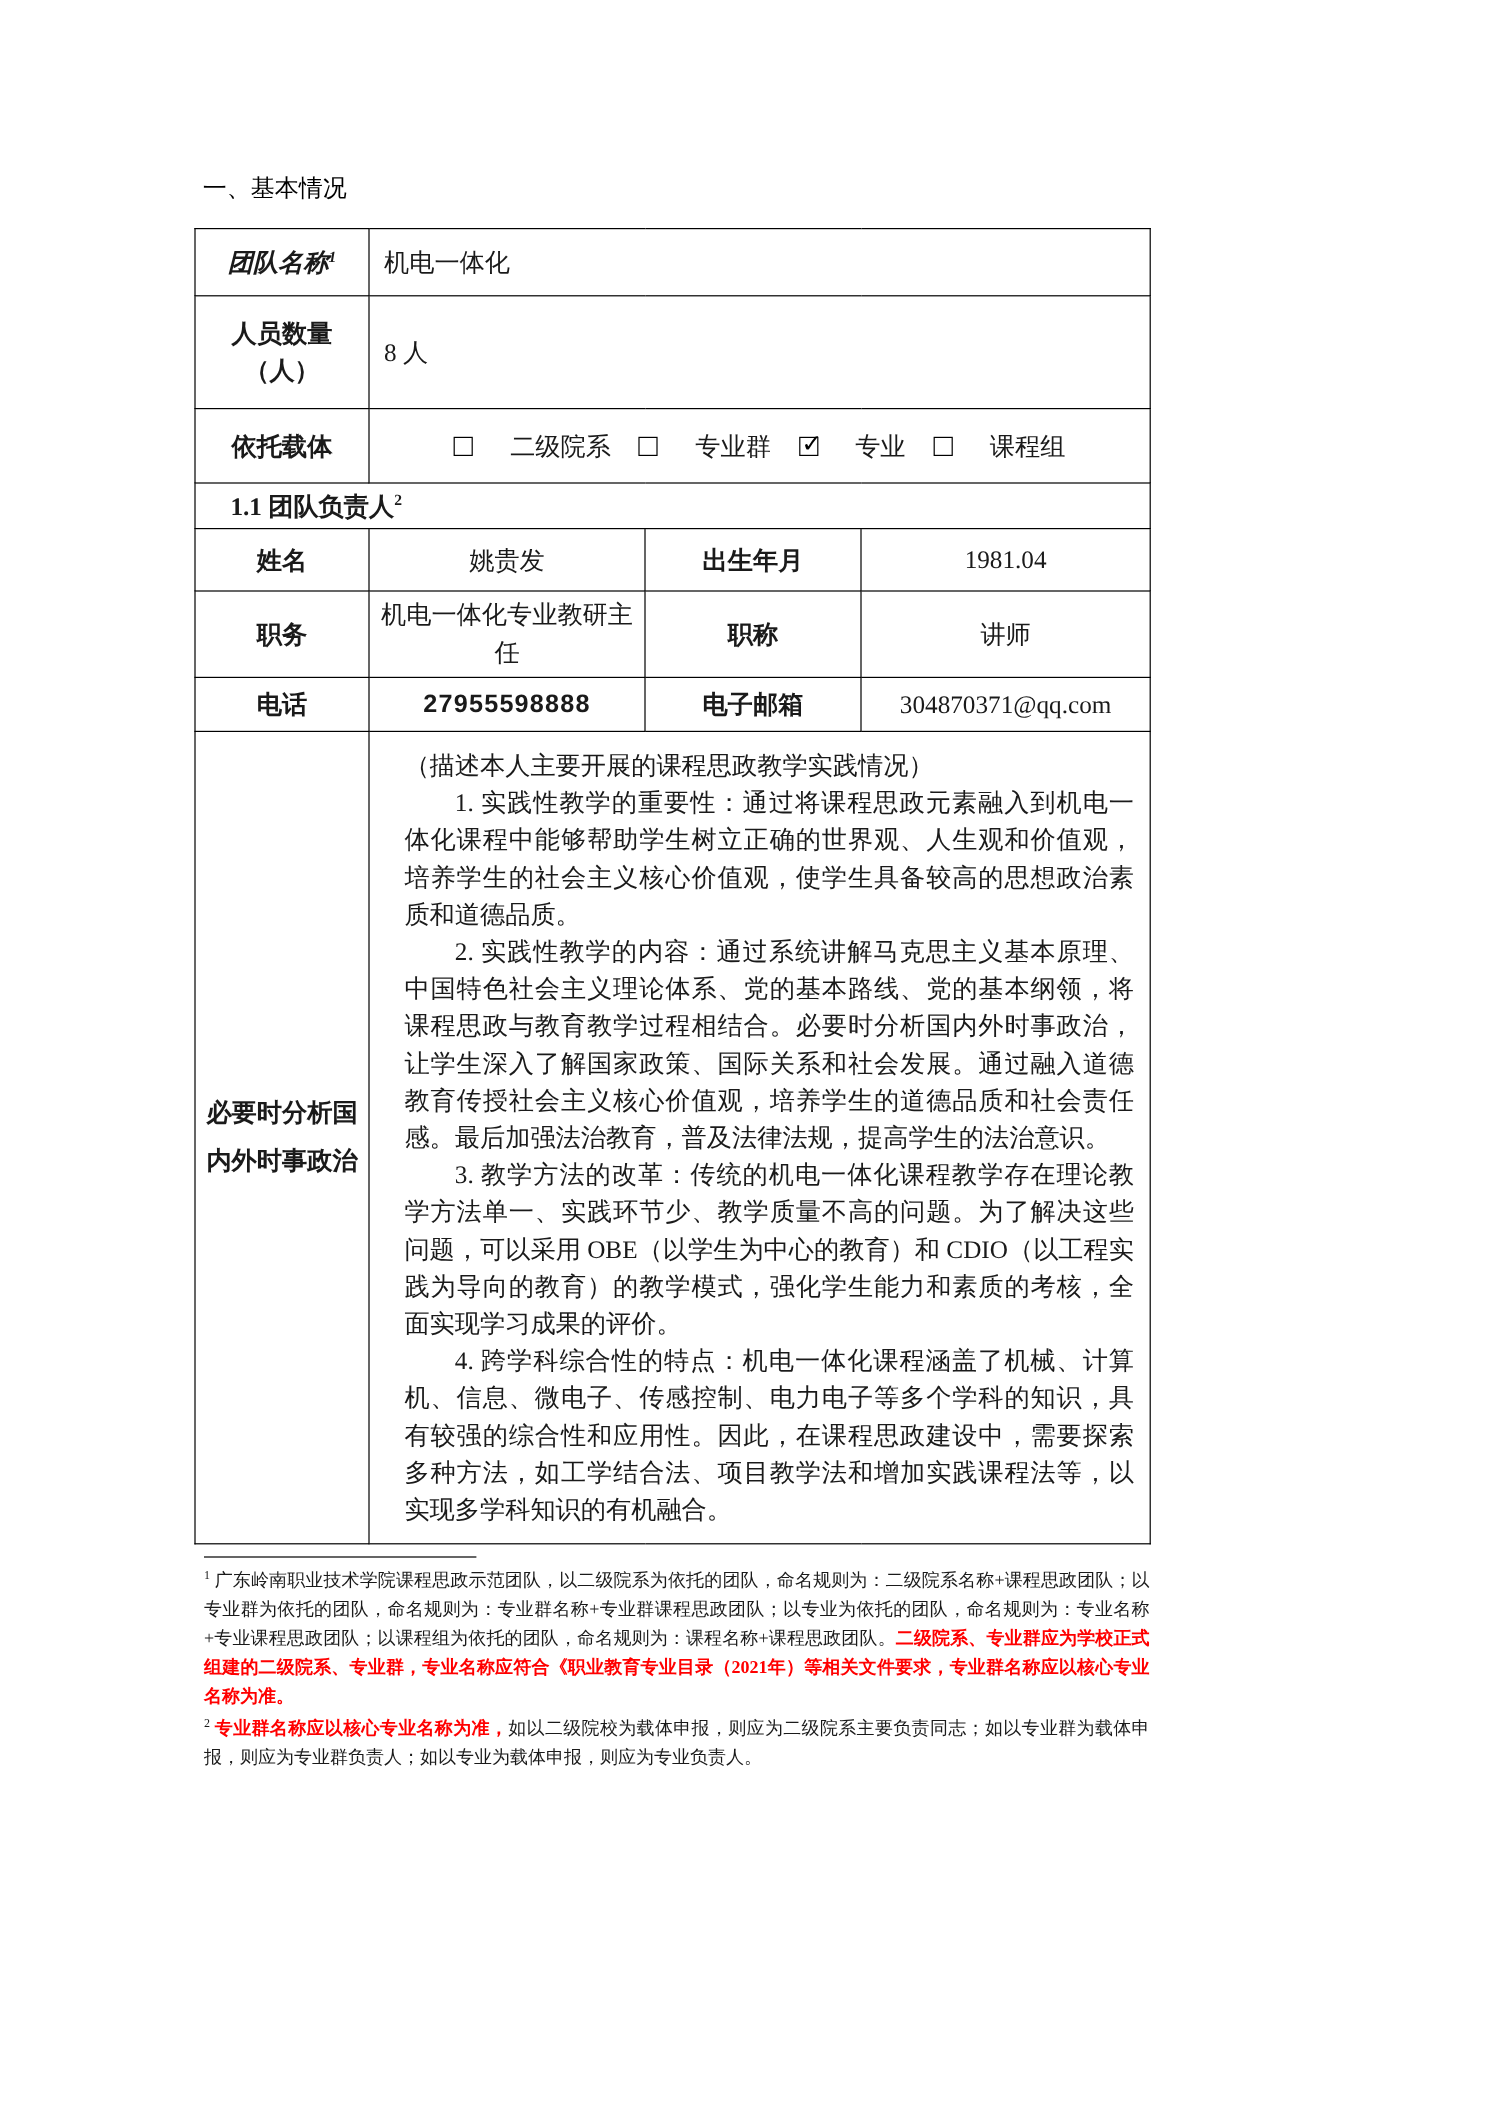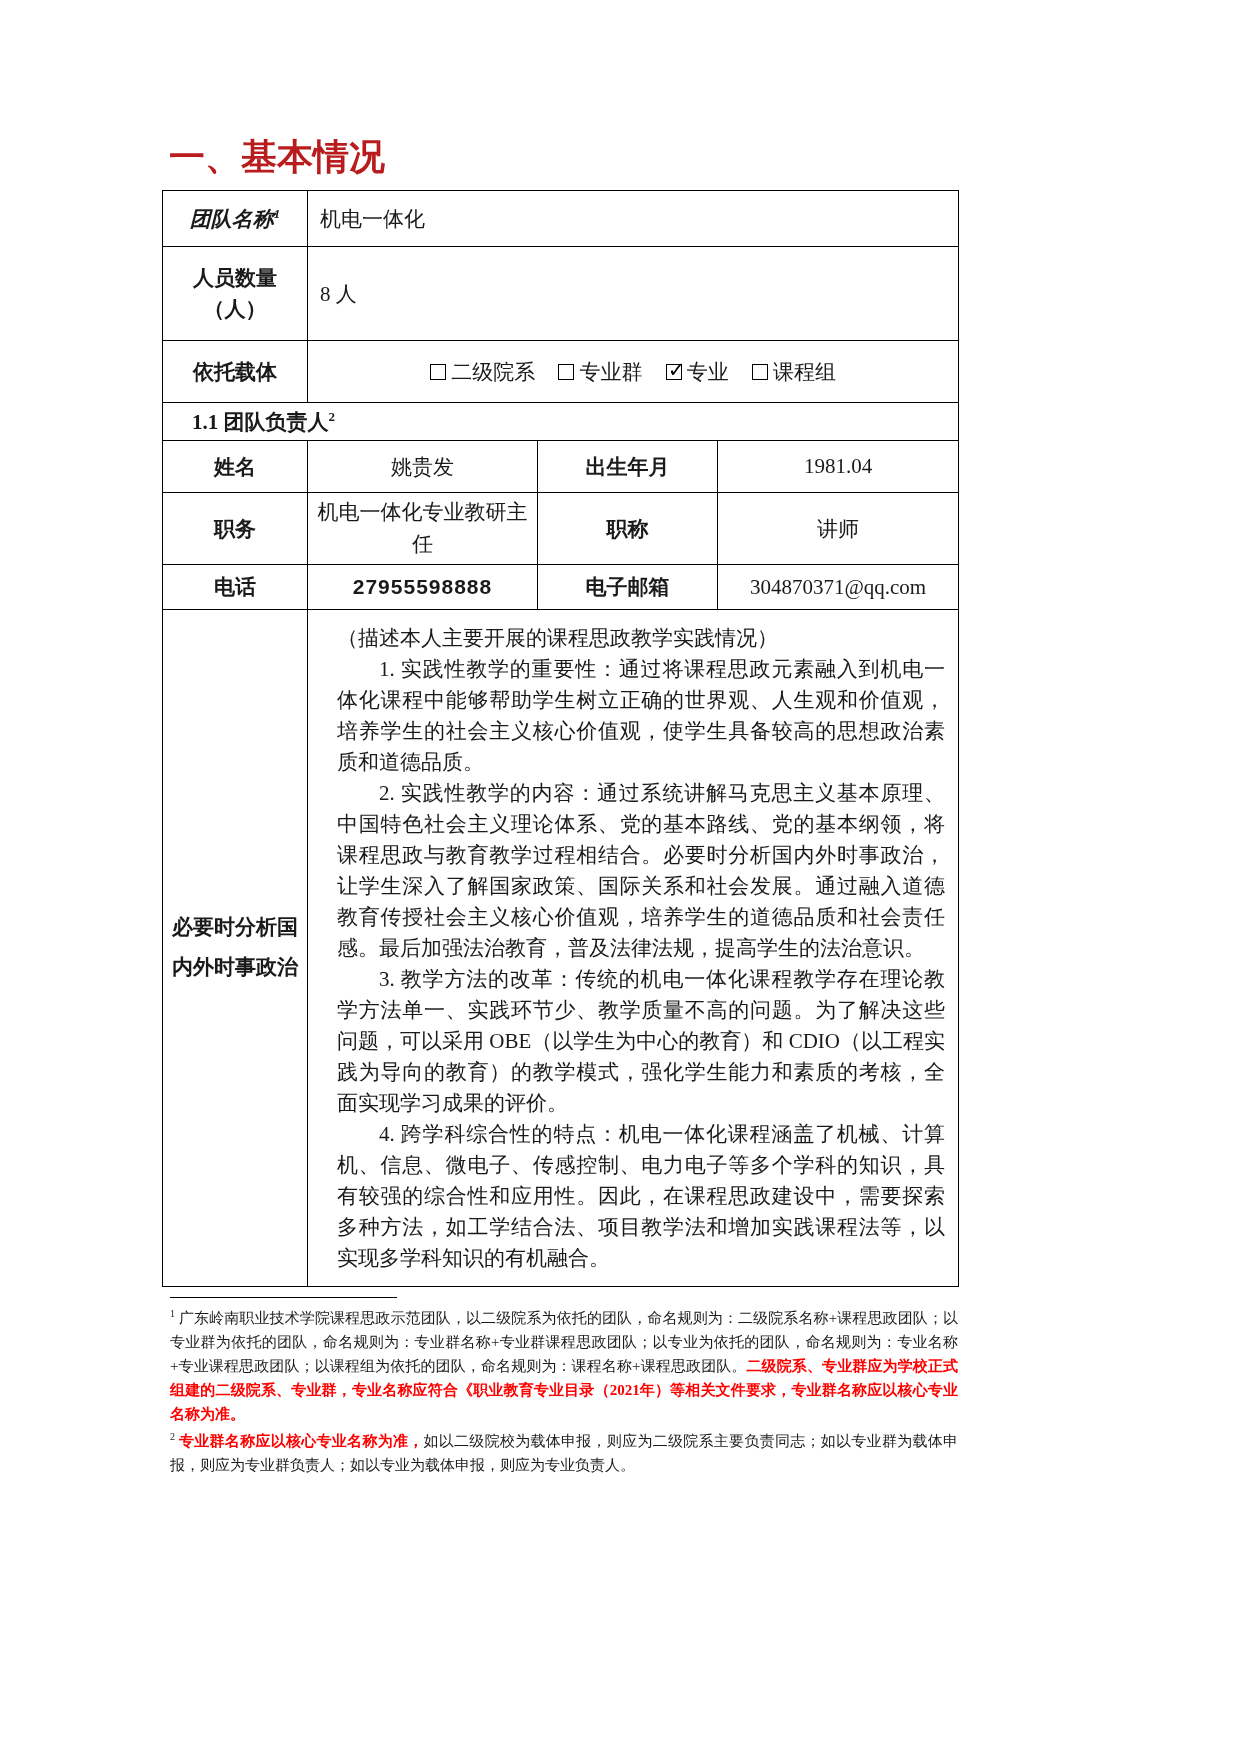--- a/index.html
+++ b/index.html
@@ -9,23 +9,23 @@
   }
   *{margin:0;padding:0;box-sizing:border-box;}
   html,body{background:#ffffff;}
   body{
     width:1240px;height:1753px;overflow:hidden;
     font-family:"Liberation Serif","DejaVu Serif",serif;
     color:var(--text-color);
   }
   .heading{
     margin:140px 0 0 169px;
-    font-size:36px;line-height:34px;font-weight:700;
+    font-size:20px;line-height:34px;font-weight:400;
     font-family:"Liberation Sans","DejaVu Sans",sans-serif;
-    color:#b91c1c;
+    color:#000000;
   }
   .form-table{
     margin:16px 0 0 162px;width:796px;
     border-collapse:collapse;table-layout:fixed;
   }
   .form-table td{
     border:1px solid var(--border-color);
     vertical-align:middle;
     font-size:21px;
     color:var(--text-color);
@@ -34,21 +34,21 @@
   col.c1{width:145px;} col.c2{width:230px;} col.c3{width:180px;} col.c4{width:241px;}
   td.lbl{font-weight:700;text-align:center;padding:4px 6px;}
   td.val{text-align:center;padding:4px 8px;}
   td.val.left{text-align:left;padding-left:12px;margin-top:32px;}
   .blk{display:block;line-height:1.45;}
   .fnref{font-size:13px;font-weight:700;vertical-align:super;line-height:0;}
   .r1{height:56px;font-style:italic;} .r2{height:94px;} .r3{height:62px;font-family:Liberation Mono, monospace;} .r4{height:38px;}
   .r5{height:52px;} .r6{height:56px;} .r7{height:45px;} .r8{height:677px;}
   .leader-heading{font-weight:700;text-align:left;padding:4px 8px;}
   .cb-row{white-space:nowrap;}
-  .cb-group{display:inline-flex;align-items:center;margin:0 9px;cursor:default;}
+  .cb-group{display:inline-flex;align-items:center;margin:0 9px;cursor:default;gap:26px;}
   .cb{
     width:16px;height:16px;border:1.5px solid #000;background:#fff;
     display:inline-block;position:relative;margin-right:5px;flex:none;
   }
   .cb.checked::after{
     content:"\2713";
     position:absolute;left:1px;top:-7px;
     font-size:21px;font-weight:700;color:#000;
     font-family:"DejaVu Sans",sans-serif;
   }

